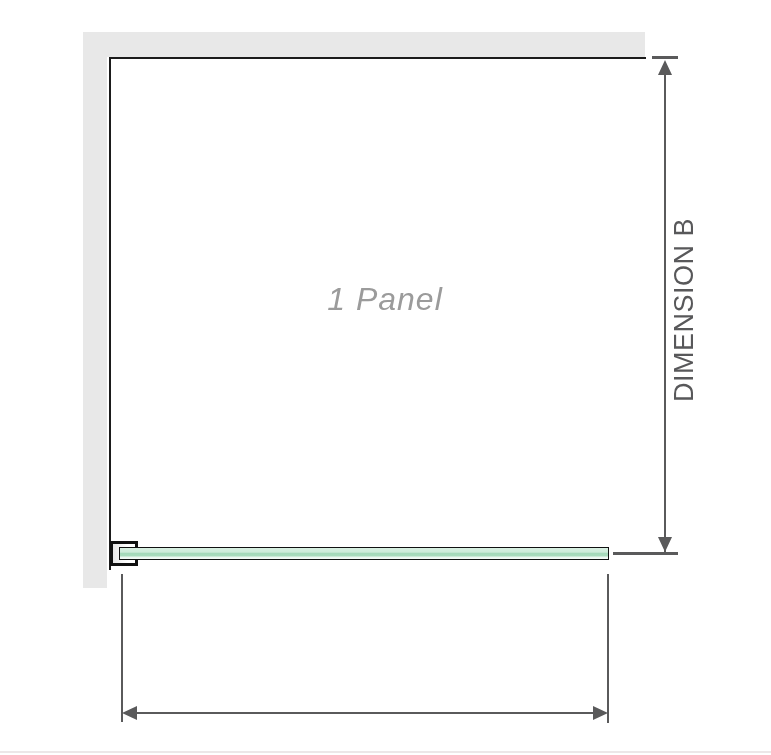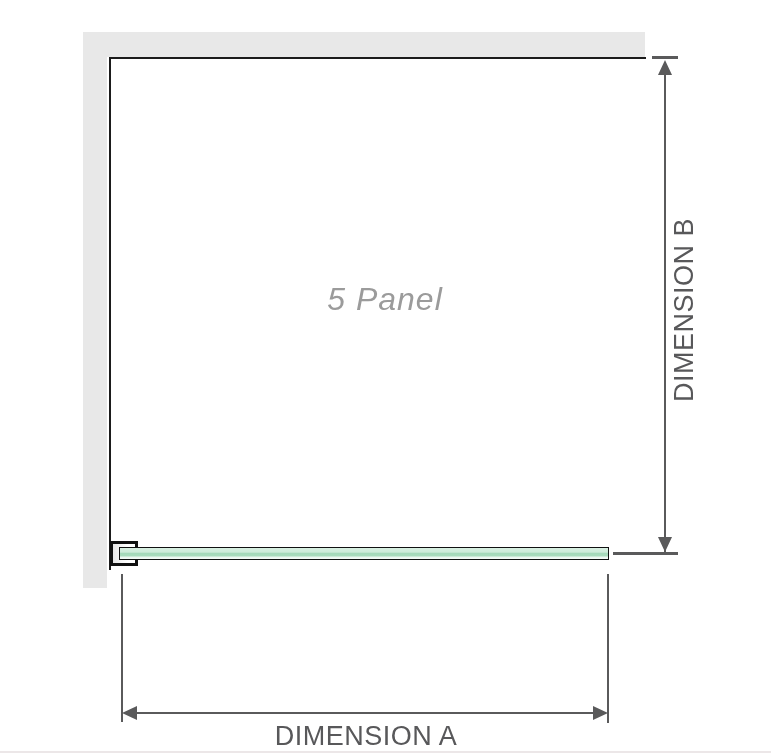--- a/index.html
+++ b/index.html
@@ -124,19 +124,18 @@
   <div class="abs dim dim-b-line"></div>
   <div class="abs arrow arrow-up"></div>
   <div class="abs arrow arrow-down"></div>
   <div class="abs dim-label dim-b-label">DIMENSION B</div>
 
   <div class="abs dim dim-a-ext-left"></div>
   <div class="abs dim dim-a-ext-right"></div>
   <div class="abs dim dim-a-line"></div>
   <div class="abs arrow arrow-left"></div>
   <div class="abs arrow arrow-right"></div>
-  <div class="abs dim-label dim-a-label">DIMENSION A</div>
 
-  <div class="abs panel-label">5 Panel</div>
+  <div class="abs panel-label">1 Panel</div>
 
   <div class="abs footer-line"></div>
 
 </div>
 
 </body></html>

